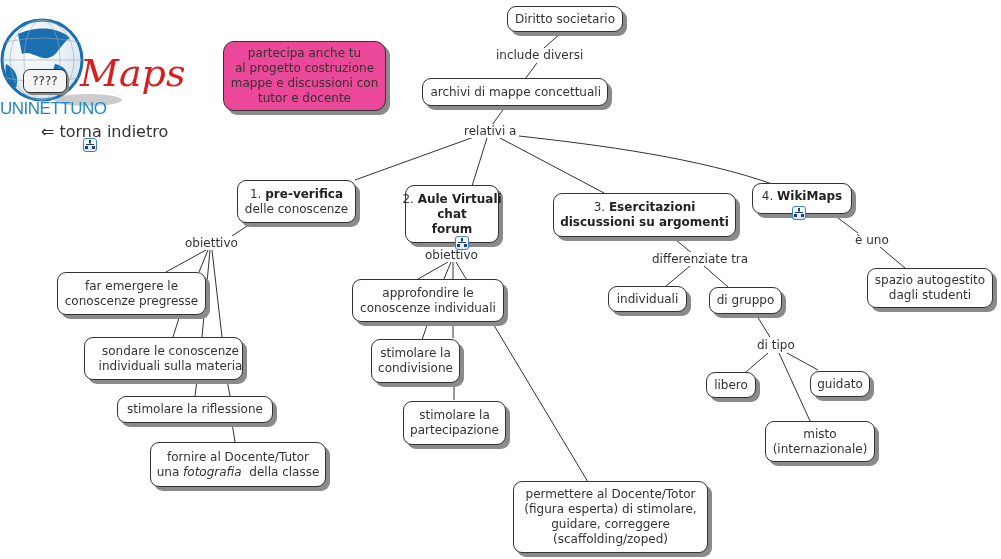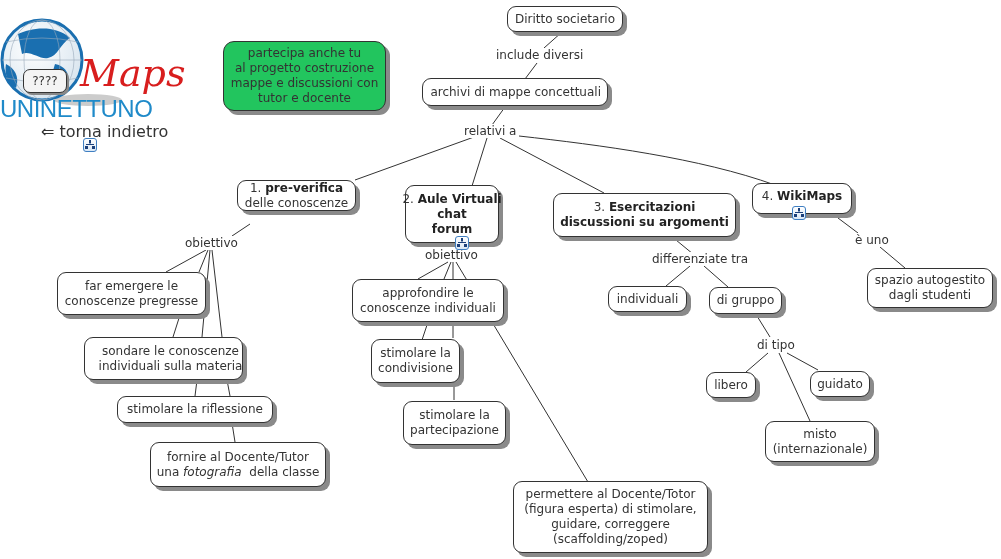--- a/index.html
+++ b/index.html
@@ -13,36 +13,36 @@
   #links line, #links path { stroke: #333; stroke-width: 1; fill: none; }
   .node {
     position: absolute; box-sizing: border-box;
     background: #ffffff; border: 1px solid #333;
     border-radius: 9px;
     box-shadow: 4px 4px 0 #8a8a8a;
     text-align: center; line-height: 15px;
     display: flex; flex-direction: column; align-items: center; justify-content: center;
     padding: 2px 6px; white-space: nowrap;
   }
-  .node.tinted { background: #22c55e; }
+  .node.tinted { background: #ec4899; }
   .lbl {
     position: absolute; background: #fff; line-height: 14px;
     white-space: nowrap; padding: 0 1px; color: #333;
   }
   b { color: #222; }
   .mapicon {
     position: absolute; width: 14px; height: 14px; box-sizing: border-box;
     border: 1px solid #3f7fc2; border-radius: 3px;
     background: linear-gradient(#ffffff, #d9e7f5);
   }
   .mapicon svg { position: absolute; left: 1px; top: 1px; }
   #logo { position: absolute; left: 0; top: 14px; width: 190px; height: 112px; }
   .logo-text {
     position: absolute; left: 0; top: 96px; color: #1f8ac9;
-    font-family: "Liberation Sans", sans-serif; font-size: 24px; letter-spacing: -0.5px; line-height: 26px;
+    font-family: "Liberation Sans", sans-serif; font-size: 17px; letter-spacing: -0.5px; line-height: 26px;
   }
   .back-link {
     position: absolute; left: 41px; top: 122px; font-size: 16px; color: #333; cursor: pointer;
   }
 </style>
 </head>
 <body>
 
 <svg id="links" viewBox="0 0 1001 559">
   <line x1="562" y1="32" x2="544" y2="48"></line>
@@ -126,21 +126,21 @@
 <div class="node" style="left:507px;top:6px;width:116px;height:26px;">
   <span>Diritto societario</span>
 </div>
 <div class="lbl" style="left:495px;top:48px;">include diversi</div>
 
 <div class="node" style="left:422px;top:78px;width:186px;height:28px;align-items:flex-end;">
   <span>archivi di mappe concettuali</span>
 </div>
 <div class="lbl" style="left:463px;top:124px;">relativi a</div>
 
-<div class="node" style="left:237px;top:180px;width:119px;height:31px;">
+<div class="node" style="left:237px;top:180px;width:119px;height:43px;">
   <span><span>1.</span> <b>pre-verifica</b></span>
   <span>delle conoscenze</span>
 </div>
 <div class="lbl" style="left:184px;top:236px;">obiettivo</div>
 
 <div class="node" style="left:405px;top:185px;width:94px;height:58px;">
   <span><span>2.</span> <b>Aule Virtuali</b></span>
   <b>chat</b>
   <b>forum</b>
 </div>

